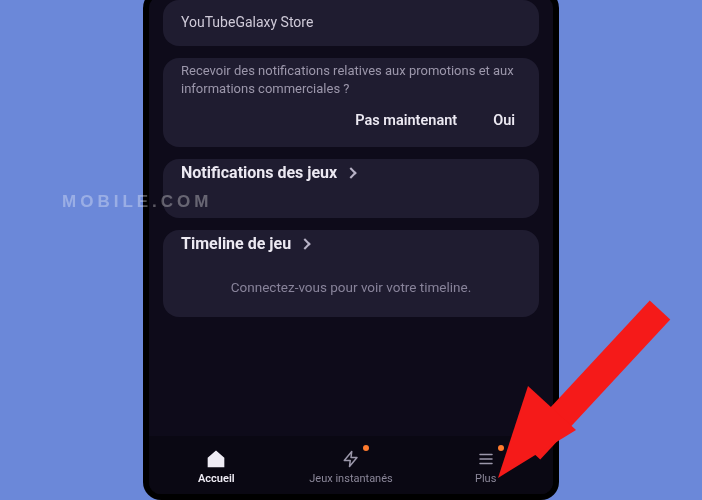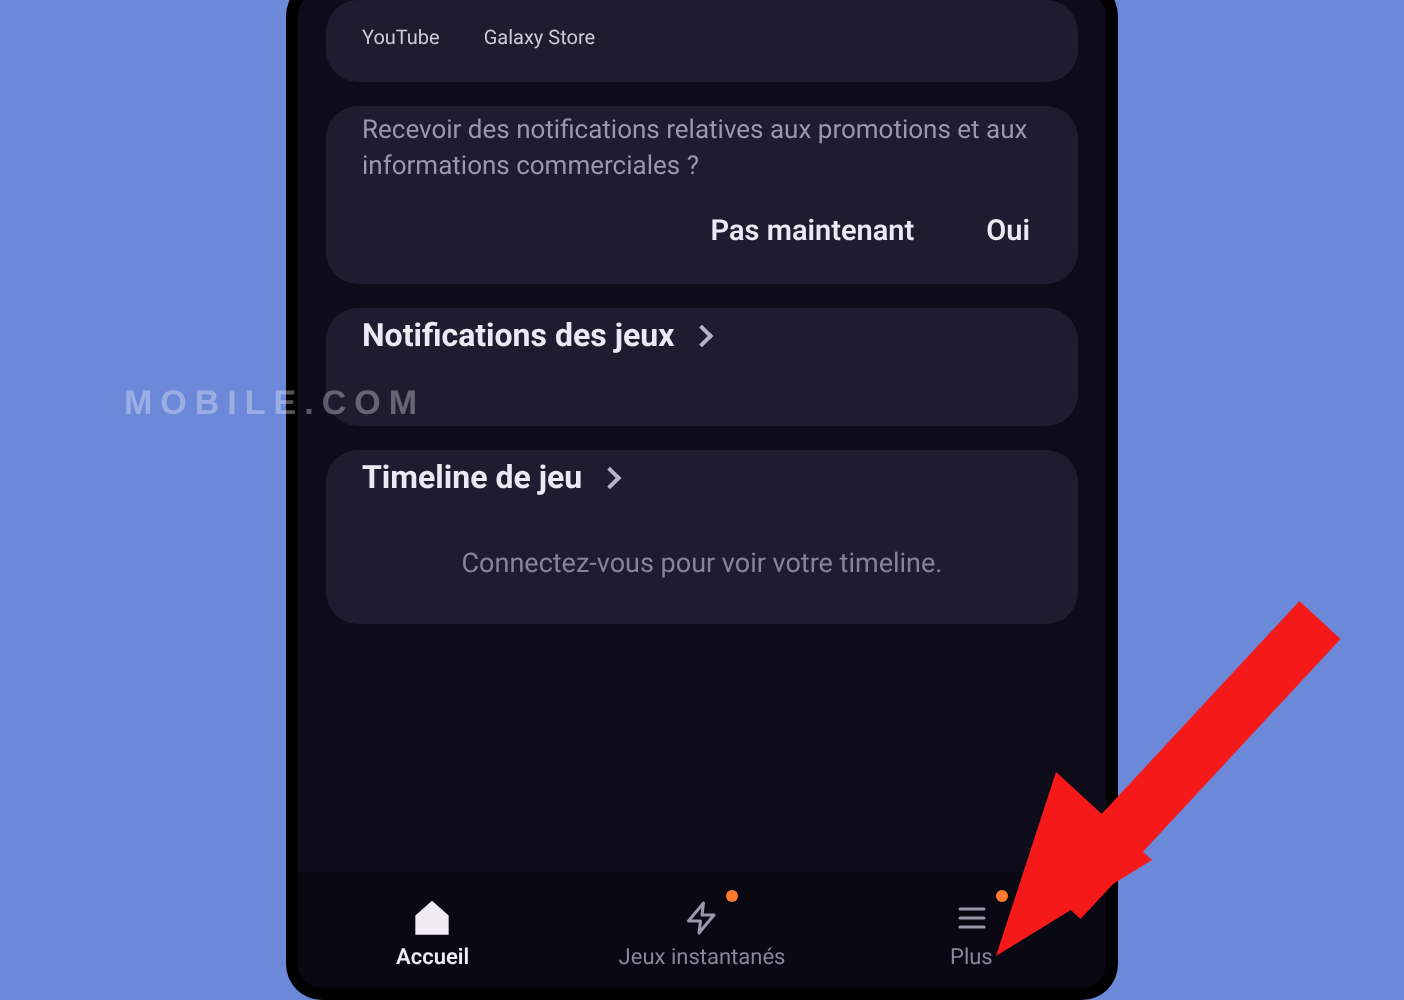--- a/index.html
+++ b/index.html
@@ -40,23 +40,22 @@
     border-radius: 16px;
     margin-bottom: 12px;
     padding: 4px 18px 18px 18px;
   }
   .card.top {
     padding: 14px 18px 16px 18px;
     margin-top: 4px;
   }
   .applinks {
     display: flex;
-    gap: 22px;
     color: #cfcad8;
-    font-size: 10px;
+    font-size: 14px;
   }
   .applinks span { cursor: pointer; }
   .promo-text {
     color: #9c97ab;
     font-size: 13px;
     line-height: 1.4;
     margin-bottom: 14px;
   }
   .promo-actions {
     display: flex;

